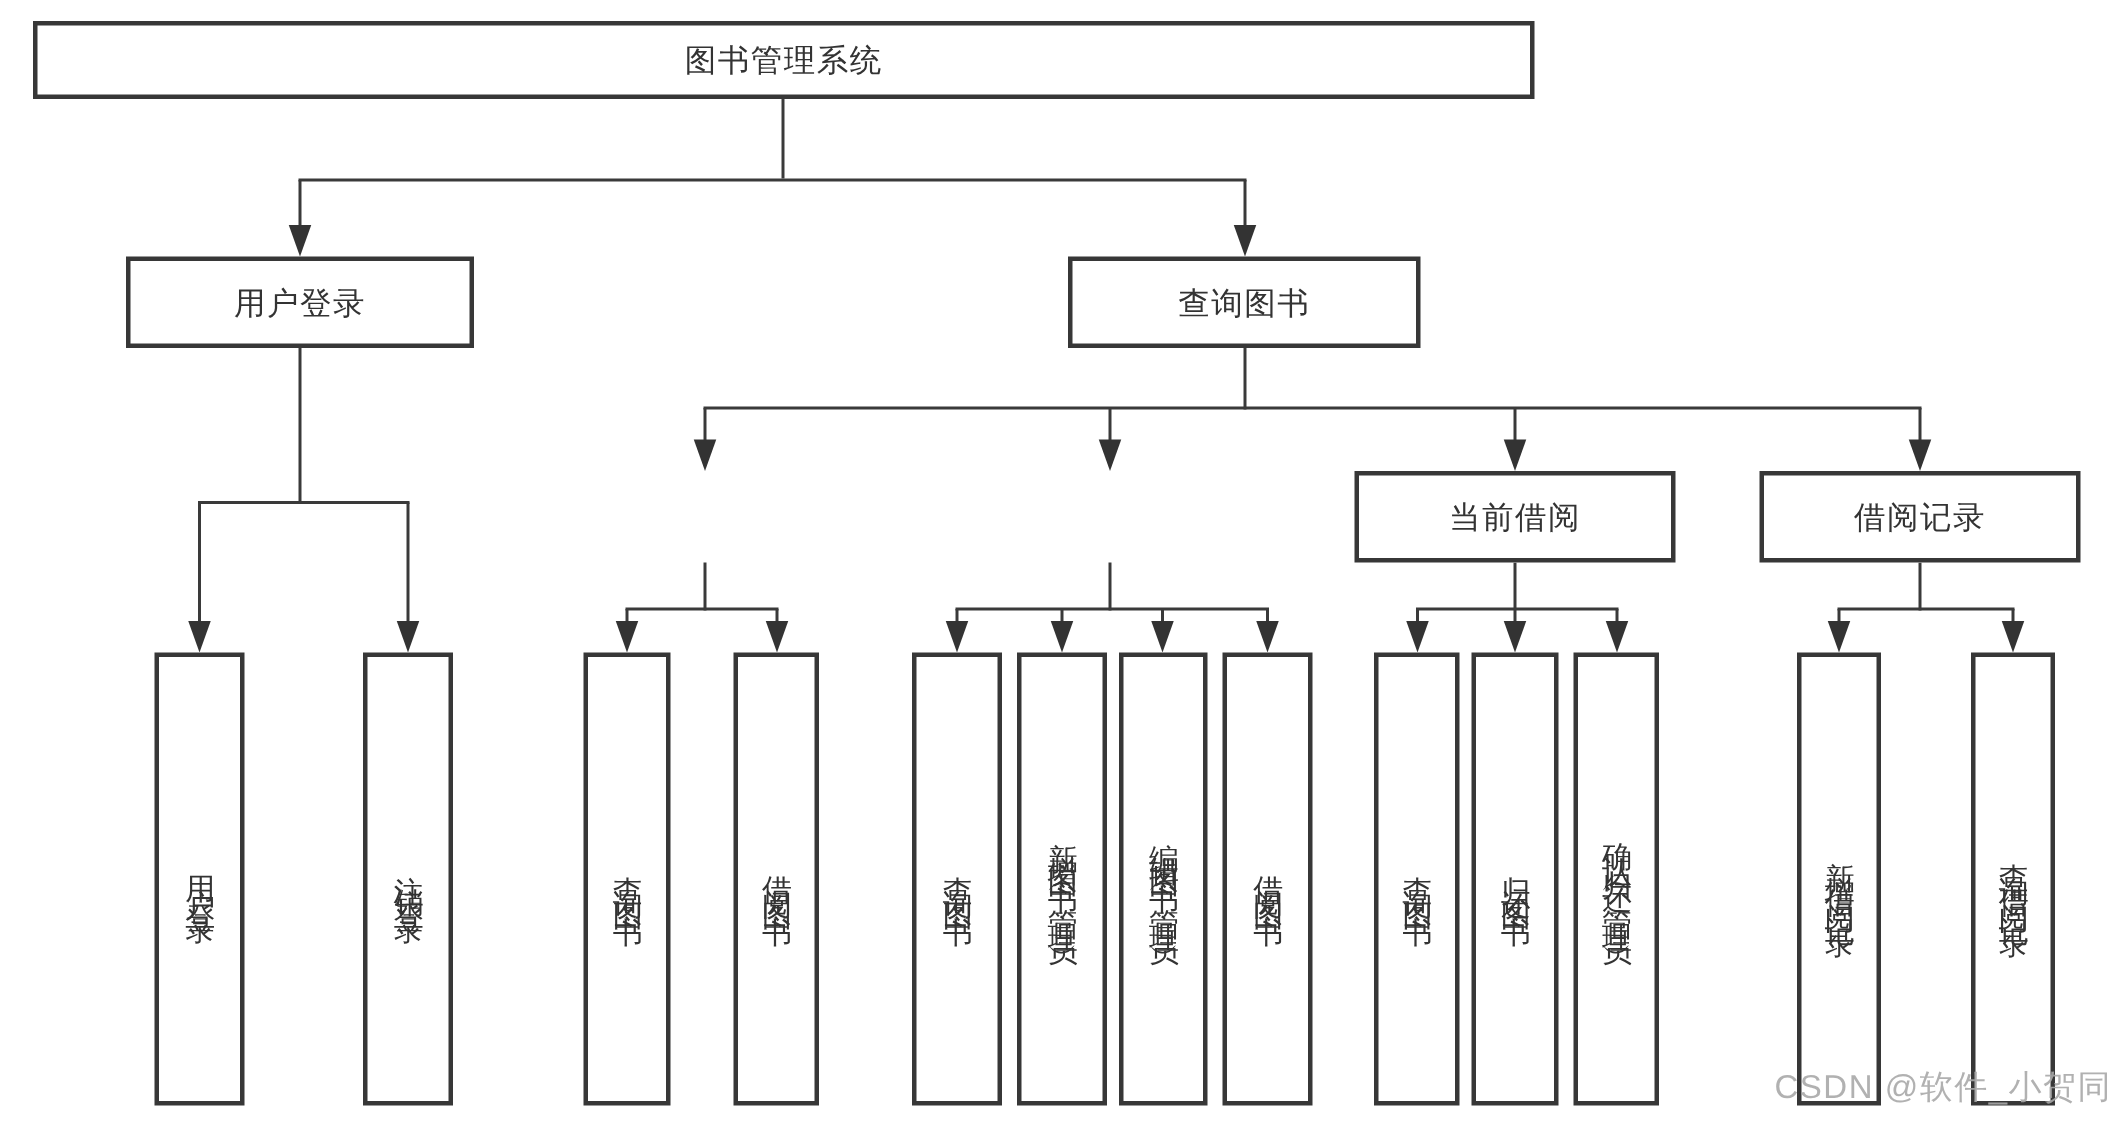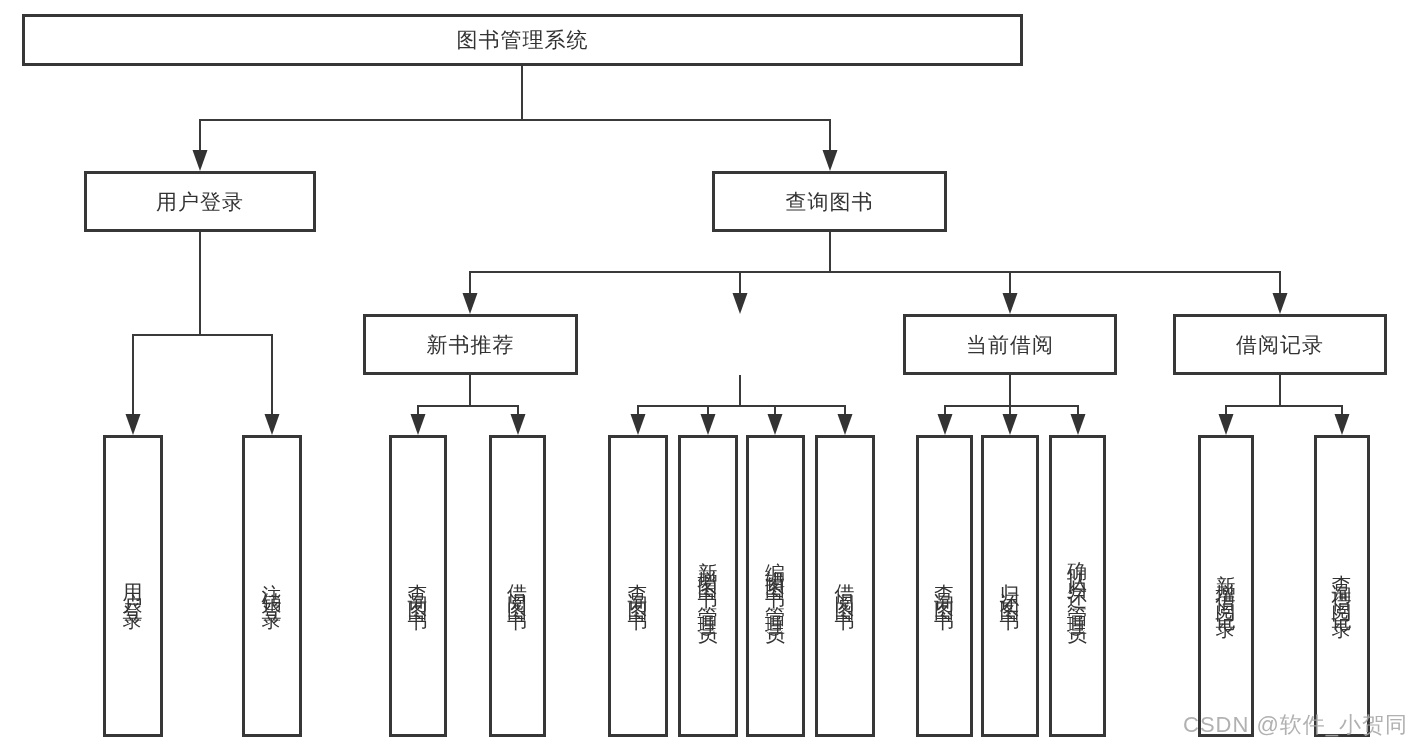--- a/index.html
+++ b/index.html
@@ -96,23 +96,20 @@
     <span>图书管理系统</span>
   </div>
 
   <div class="node h" style="left:84px;top:171px;width:232px;height:61px">
     <span>用户登录</span>
   </div>
   <div class="node h" style="left:712px;top:171px;width:235px;height:61px">
     <span>查询图书</span>
   </div>
 
-  <div class="node h" style="left:363px;top:314px;width:215px;height:61px">
-    <span>新书推荐</span>
-  </div>
   <div class="node h" style="left:903px;top:314px;width:214px;height:61px">
     <span>当前借阅</span>
   </div>
   <div class="node h" style="left:1173px;top:314px;width:214px;height:61px">
     <span>借阅记录</span>
   </div>
 
   <div class="node v" style="left:103px;top:435px;width:60px;height:302px">
     <span>用户登录</span>
   </div>

